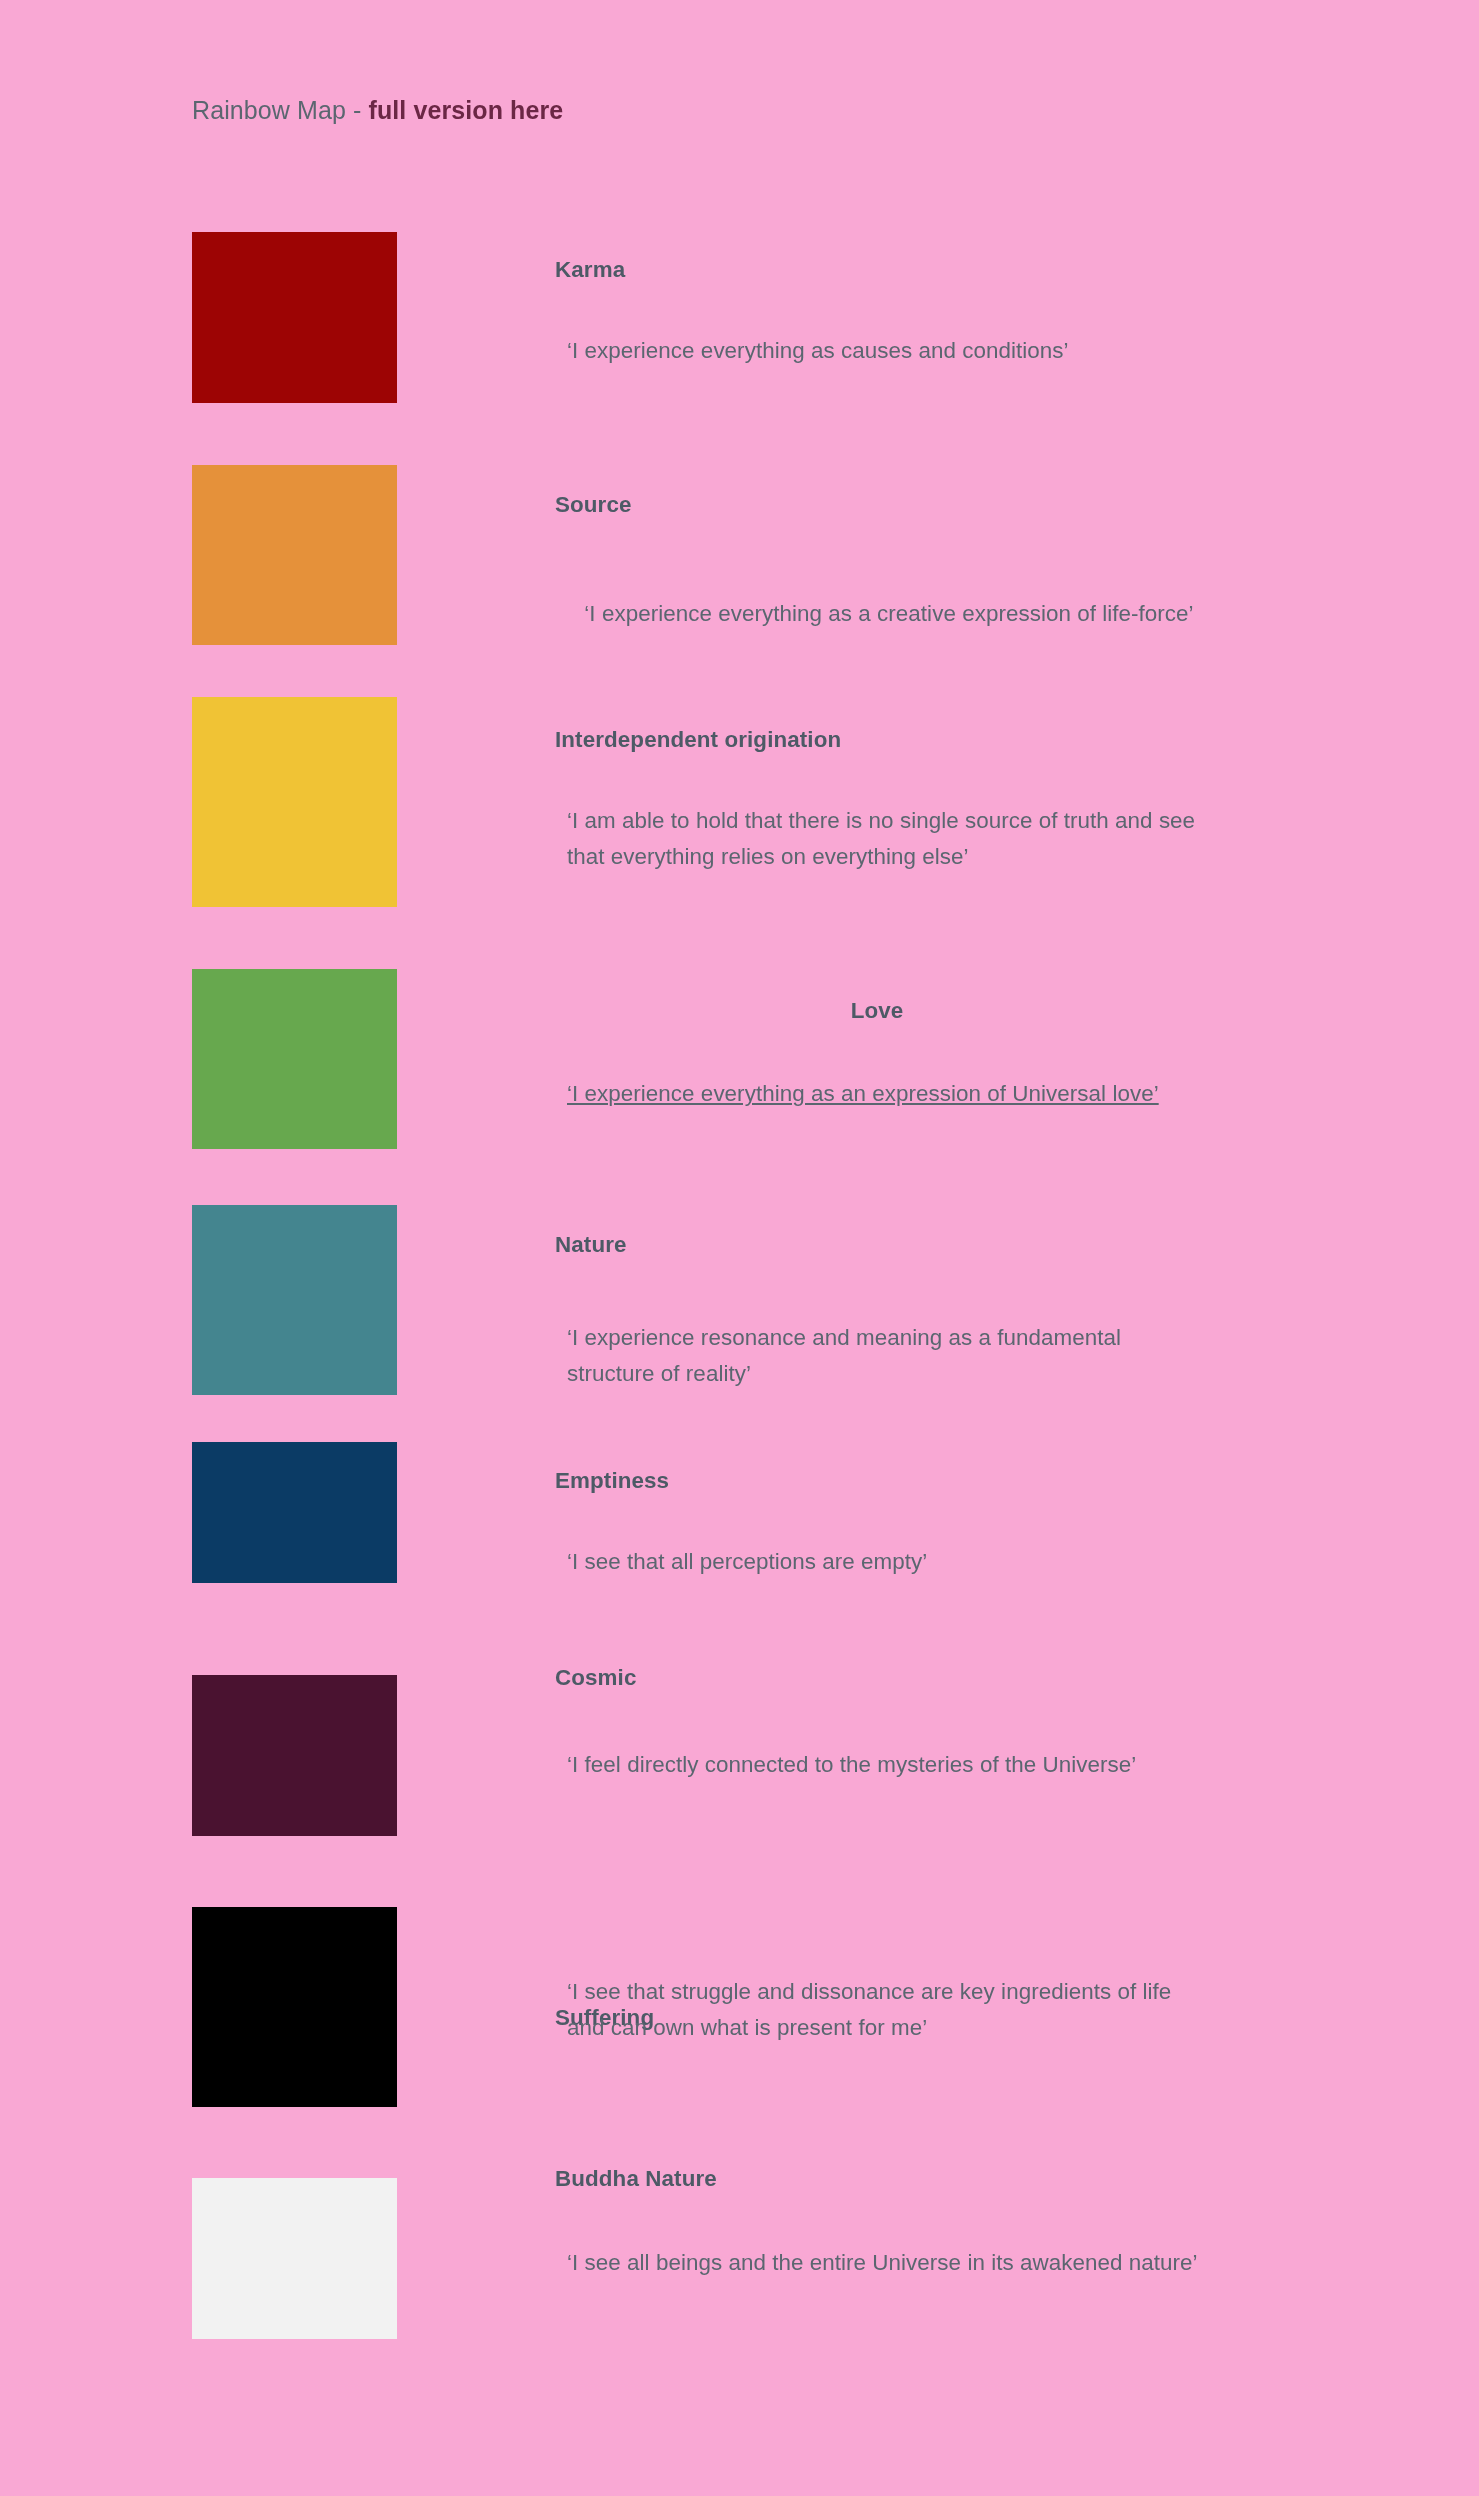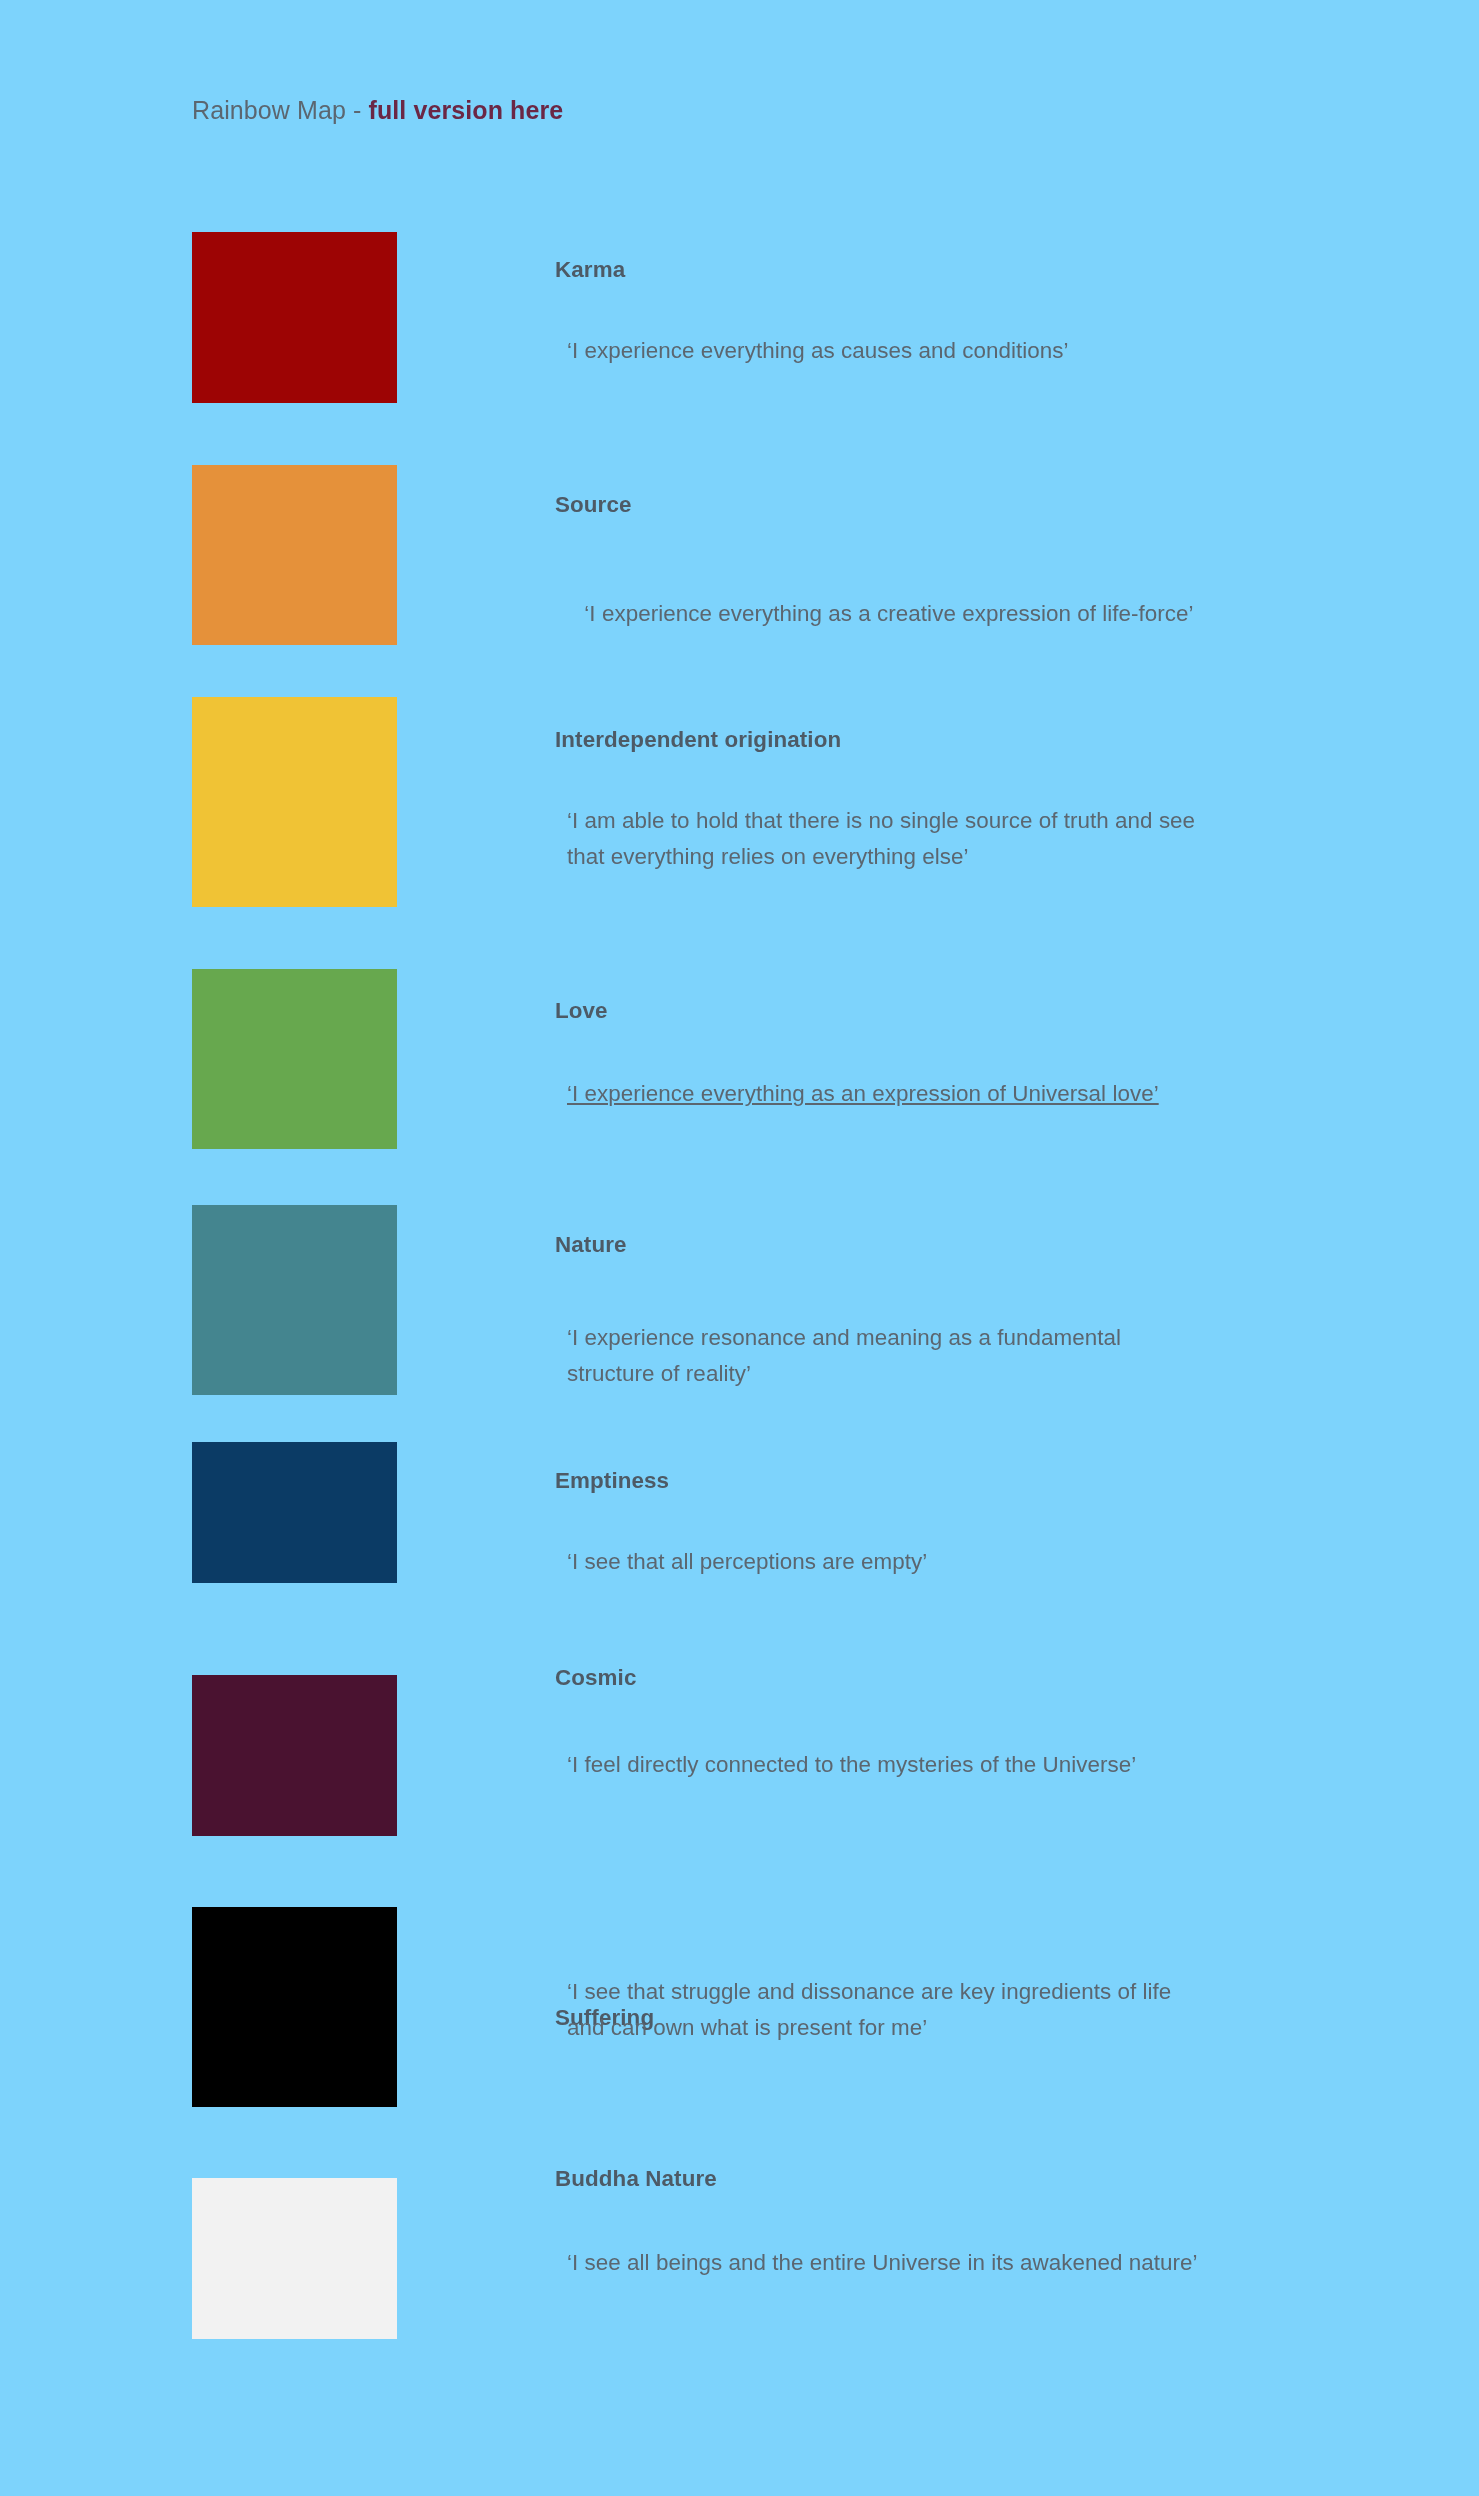--- a/index.html
+++ b/index.html
@@ -13,21 +13,21 @@
     height: 2497px;
     font-family: "Liberation Sans", sans-serif;
     -webkit-font-smoothing: antialiased;
     overflow: hidden;
   }
 
   .page {
     position: relative;
     width: 1479px;
     height: 2497px;
-    background: #7dd3fc;
+    background: #f9a8d4;
   }
 
   
   .page-header {
     position: absolute;
     left: 192px;
     top: 94px;
     font-size: 25px;
     line-height: 33px;
     letter-spacing: 0.1px;
@@ -109,21 +109,21 @@
         <div class="row-text row-title" style="top: 487px;">Source</div>
         <div class="row-text row-quote" style="top: 580px; text-align: center;">‘I experience everything as a creative expression of life-force’</div>
       </div>
       <div class="row" style="top: 0px;">
         <div class="swatch" style="top: 697px; height: 210px; background: rgb(240, 195, 53);"></div>
         <div class="row-text row-title" style="top: 722px;">Interdependent origination</div>
         <div class="row-text row-quote" style="top: 787px;">‘I am able to hold that there is no single source of truth and see that everything relies on everything else’</div>
       </div>
       <div class="row" style="top: 0px;">
         <div class="swatch" style="top: 969px; height: 180px; background: rgb(103, 168, 78);"></div>
-        <div class="row-text row-title" style="top: 993px;">Love</div>
+        <div class="row-text row-title" style="top: 993px; text-align: center;">Love</div>
         <div class="row-text row-quote" style="top: 1060px; text-decoration: underline;">‘I experience everything as an expression of Universal love’</div>
       </div>
       <div class="row" style="top: 0px;">
         <div class="swatch" style="top: 1205px; height: 190px; background: rgb(68, 133, 143);"></div>
         <div class="row-text row-title" style="top: 1227px;">Nature</div>
         <div class="row-text row-quote" style="top: 1304px;">‘I experience resonance and meaning as a fundamental structure of reality’</div>
       </div>
       <div class="row" style="top: 0px;">
         <div class="swatch" style="top: 1442px; height: 141px; background: rgb(11, 59, 101);"></div>
         <div class="row-text row-title" style="top: 1463px;">Emptiness</div>

